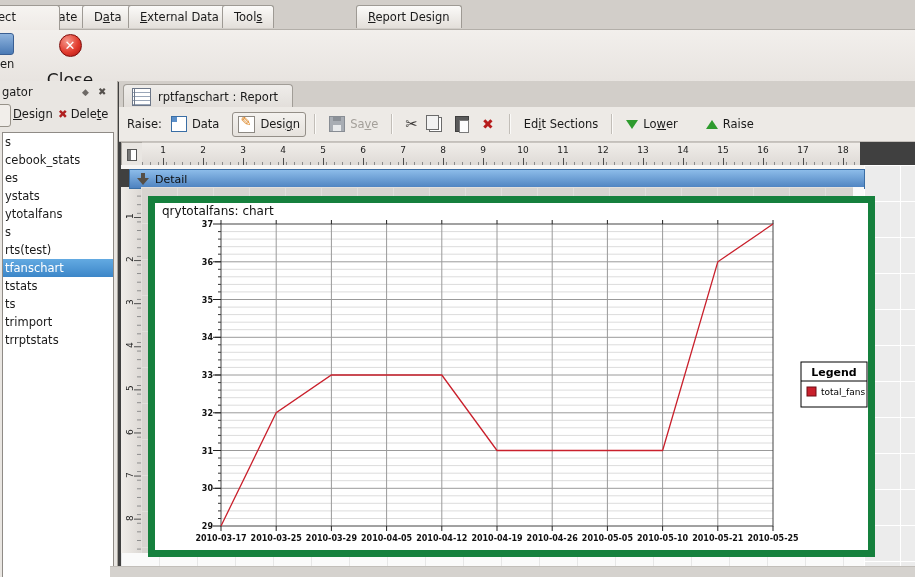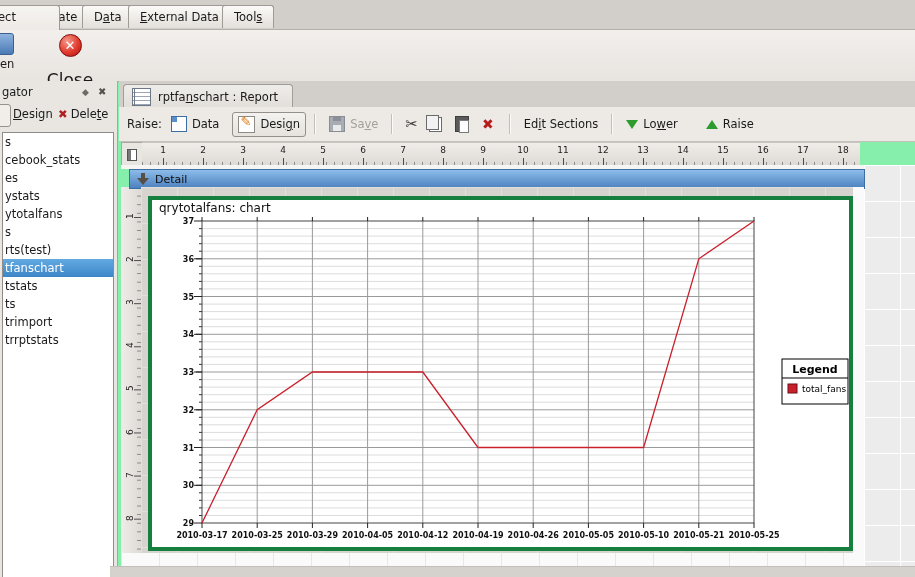--- a/index.html
+++ b/index.html
@@ -1,18 +1,18 @@
 <!DOCTYPE html>
 <html><head>
 <meta charset="utf-8">
 <style>
   html,body{margin:0;padding:0;background:#d4d1cc;}
   #app{position:relative;width:915px;height:577px;overflow:hidden;
        font-family:"DejaVu Sans","Liberation Sans",sans-serif;font-size:12px;color:#1a1a1a;
-       background:#86efac;}
+       background:#404040;}
   u{text-decoration:underline;}
   
   #ribbon{position:absolute;left:0;top:0;width:915px;height:29px;background:#d2cec9;border-bottom:1px solid #b3afa9;}
   .rtab{position:absolute;top:5px;height:22px;line-height:22px;padding:0 11px;
         background:linear-gradient(#fbfaf8,#e3dfda);border:1px solid #9e9a94;border-bottom:none;
         border-radius:3px 3px 0 0;font-size:11.5px;cursor:default;}
   .rtab.active{background:linear-gradient(#f6f4f1,#eeeae6);height:24px;top:5px;z-index:2;}
   
   #toolbar-top{position:absolute;left:0;top:30px;width:915px;height:51px;
         background:linear-gradient(#f2efec,#e8e4e0);border-bottom:1px solid #b8b4af;}
@@ -93,34 +93,35 @@
         background-image:linear-gradient(#e2dfdc 1px,transparent 1px),linear-gradient(90deg,#e2dfdc 1px,transparent 1px);
         background-size:36px 36px;}
   #page-margin-right{position:absolute;left:853px;top:187px;width:11px;height:379px;background:#fafafa;}
   #page-margin-bottom{position:absolute;left:121px;top:553px;width:743px;height:13px;background:#fafafa;
         background-image:linear-gradient(90deg,#e7e7e7 1px,transparent 1px);background-size:38px 100%;}
   #outer-right{position:absolute;left:864px;top:165px;width:51px;height:412px;background:#ececec;
         background-image:linear-gradient(#fff 1px,transparent 1px),linear-gradient(90deg,#fff 1px,transparent 1px);
         background-size:36px 36px;}
   #bottom-bar{position:absolute;left:110px;top:566px;width:805px;height:11px;background:#d5d2ce;border-top:1px solid #c2beb9;}
   
-  #chart-widget{position:absolute;left:148px;top:196px;width:697px;height:347px;background:#fff;border:4px solid #15803d;}
+  #chart-widget{position:absolute;left:148px;top:196px;width:697px;height:347px;background:#fff;border:7px solid #15803d;padding-left:16px;}
   #chart-title{position:absolute;left:7px;top:1px;font-size:12px;color:#111;}
 </style>
 </head>
 <body>
 
 <div id="app">
 
   <div id="ribbon">
       <div class="rtab active" style="left: -14px; width: 50px;">ect</div>
       <div class="rtab" style="left: 27px;"><u>C</u>reate</div>
       <div class="rtab" style="left: 82px;">D<u>a</u>ta</div>
       <div class="rtab" style="left: 128px;"><u>E</u>xternal Data</div>
       <div class="rtab" style="left: 222px;">Tool<u>s</u></div>
+      <div class="rtab" style="left: 356px;"><u>R</u>eport Design</div>
     </div>
 
   <div id="toolbar-top">
     <div id="open-frag"></div>
     <div id="open-frag-label">en</div>
     <div id="close-project">
       <span class="orb">✕</span>
       <div style="font-size:17px;margin-top:13px;">Close Project</div>
     </div>
   </div>

